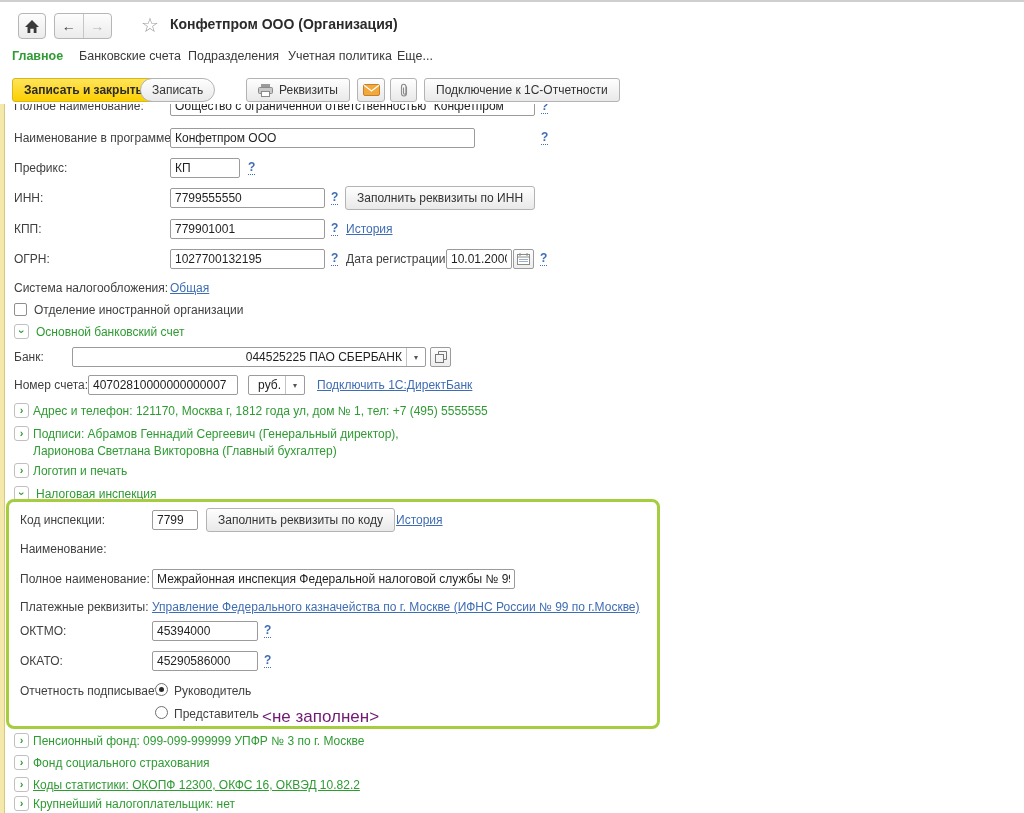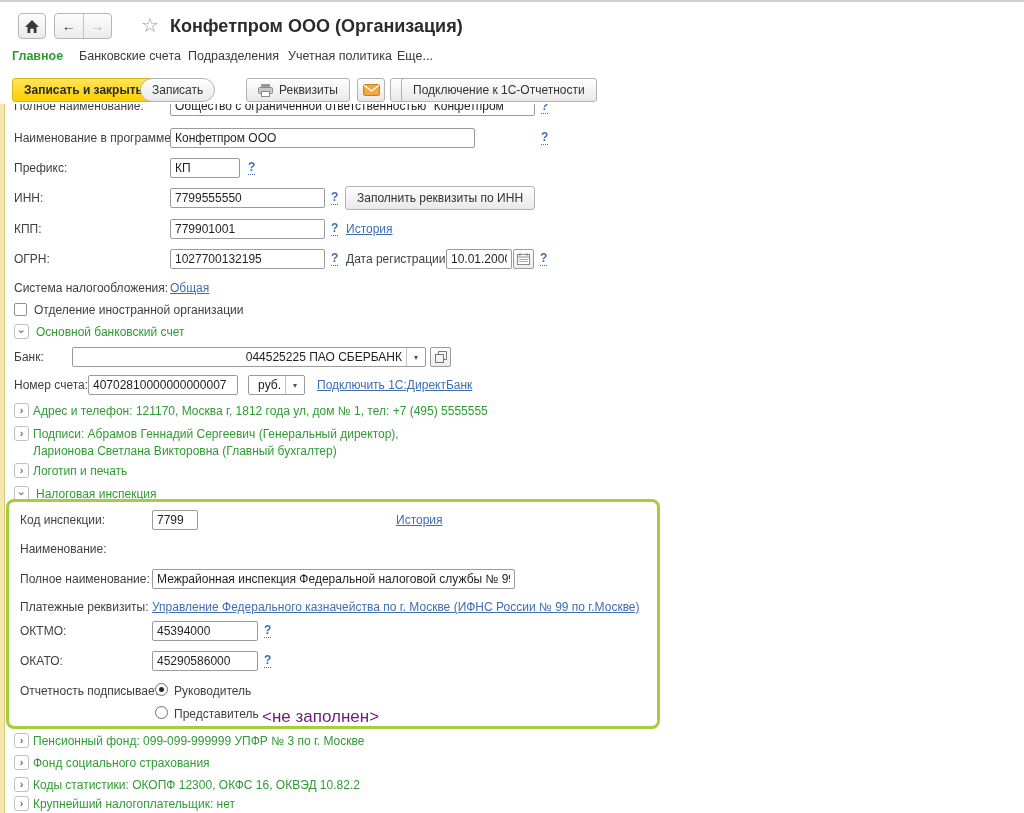--- a/index.html
+++ b/index.html
@@ -10,21 +10,21 @@
   
   .nav-btn{height:26px;border:1px solid #b6b6b6;border-radius:4px;
            background:linear-gradient(#fdfdfd,#ebebeb);display:flex;align-items:center;
            justify-content:center;box-sizing:border-box;cursor:pointer;}
   .nav-group{display:flex;align-items:stretch;padding:0;}
   .nav-half{width:28px;display:flex;align-items:center;justify-content:center;font-size:14px;}
   .nav-divider{width:1px;background:#c6c6c6;}
   .arrow-on{color:#3a3a3a;font-weight:bold;}
   .arrow-off{color:#b3b3b3;}
   .star{color:#9a9a9a;font-size:20px;line-height:1;cursor:pointer;}
-  .wtitle{font-size:18px;font-weight:bold;color:#2b2b2b;white-space:nowrap;}
+  .wtitle{font-size:14px;font-weight:bold;color:#2b2b2b;white-space:nowrap;}
   
   .tab{font-size:12.5px;color:#3a3a3a;white-space:nowrap;cursor:pointer;}
   .tab.active{color:#2f9b33;font-weight:bold;}
   
   .btn{height:24px;display:inline-flex;align-items:center;gap:6px;padding:0 11px;
        border:1px solid #b3b3b3;border-radius:3px;background:linear-gradient(#fefefe,#e9e9e9);
        font-size:12px;color:#333;box-sizing:border-box;white-space:nowrap;cursor:pointer;}
   .btn.primary{background:linear-gradient(#ffe45a,#fccf00);border-color:#d8b71c;font-weight:bold;color:#2b2b2b;}
   .icon-btn{width:28px;padding:0;justify-content:center;}
   
@@ -99,21 +99,21 @@
     <svg width="17" height="12" viewBox="0 0 17 12">
       <rect x="0.5" y="0.5" width="16" height="11" rx="1.5" fill="#f3a83c" stroke="#c5802a"></rect>
       <path d="M1 1.2 L8.5 7 L16 1.2" fill="none" stroke="#fff" stroke-width="1.2"></path>
     </svg>
   </div>
   <div class="abs btn icon-btn" style="left:390px;top:76px;width:27px;">
     <svg width="10" height="15" viewBox="0 0 10 15">
       <path d="M7.5 3.5 V10.5 A2.5 2.5 0 0 1 2.5 10.5 V3.5 A2.2 2.2 0 0 1 6.9 3.5 V10 A1.2 1.2 0 0 1 4.5 10 V4.5" fill="none" stroke="#8a8a8a" stroke-width="1.1"></path>
     </svg>
   </div>
-  <div class="abs btn" style="left:401px;top:76px;">Подключение к 1С-Отчетности</div>
+  <div class="abs btn" style="left:424px;top:76px;">Подключение к 1С-Отчетности</div>
 
   <div class="ystrip" style="left:0;top:102px;width:4px;height:711px;"></div>
 
   <div class="cutwrap" style="left:0;top:102px;width:620px;height:15px;">
     <div class="abs" style="left:0;top:-9px;width:620px;height:24px;">
       <div class="abs lbl" style="left:14px;top:4px;">Полное наименование:</div>
       <input class="input" style="left: 170px; top: 1px; width: 365px;" readonly="" value="Общество с ограниченной ответственностью &quot;Конфетпром&quot;">
       <div class="abs help" style="left:541px;top:5px;">?</div>
     </div>
   </div>
@@ -204,20 +204,21 @@
 
   <div class="chev open" style="left:14px;top:484px;">
       <span>›</span>
     </div>
   <div class="abs gtext" style="left:36px;top:485px;">Налоговая инспекция</div>
 
   <div class="hbox" style="left:6px;top:497px;width:648px;height:224px;"></div>
 
   <div class="abs lbl" style="left:20px;top:511px;">Код инспекции:</div>
   <input class="input" style="left: 152px; top: 508px; width: 46px;" readonly="" value="7799">
+  <div class="abs btn" style="left:206px;top:506px;">Заполнить реквизиты по коду</div>
   <div class="abs link" style="left:396px;top:511px;">История</div>
 
   <div class="abs lbl" style="left:20px;top:540px;">Наименование:</div>
 
   <div class="abs lbl" style="left:20px;top:570px;">Полное наименование:</div>
   <input class="input" style="left: 152px; top: 567px; width: 363px;" readonly="" value="Межрайонная инспекция Федеральной налоговой службы № 99 по">
 
   <div class="abs lbl" style="left:20px;top:598px;">Платежные реквизиты:</div>
   <div class="abs link" style="left:152px;top:598px;">Управление Федерального казначейства по г. Москве (ИФНС России № 99 по г.Москве)</div>
 
@@ -243,20 +244,20 @@
   <div class="abs gtext" style="left:33px;top:732px;">Пенсионный фонд: 099-099-999999 УПФР № 3 по г. Москве</div>
 
   <div class="chev" style="left:14px;top:753px;">
       <span>›</span>
     </div>
   <div class="abs gtext" style="left:33px;top:754px;">Фонд социального страхования</div>
 
   <div class="chev" style="left:14px;top:775px;">
       <span>›</span>
     </div>
-  <div class="abs gtext" style="left:33px;top:776px;">Коды статистики: ОКОПФ 12300, ОКФС 16, ОКВЭД 10.82.2</div>
+  <div class="abs gtext" style="left:33px;top:776px;text-decoration:underline;">Коды статистики: ОКОПФ 12300, ОКФС 16, ОКВЭД 10.82.2</div>
 
   <div class="chev" style="left:14px;top:794px;">
       <span>›</span>
     </div>
   <div class="abs gtext" style="left:33px;top:795px;">Крупнейший налогоплательщик: нет</div>
 
 </div>
 
 </body></html>

